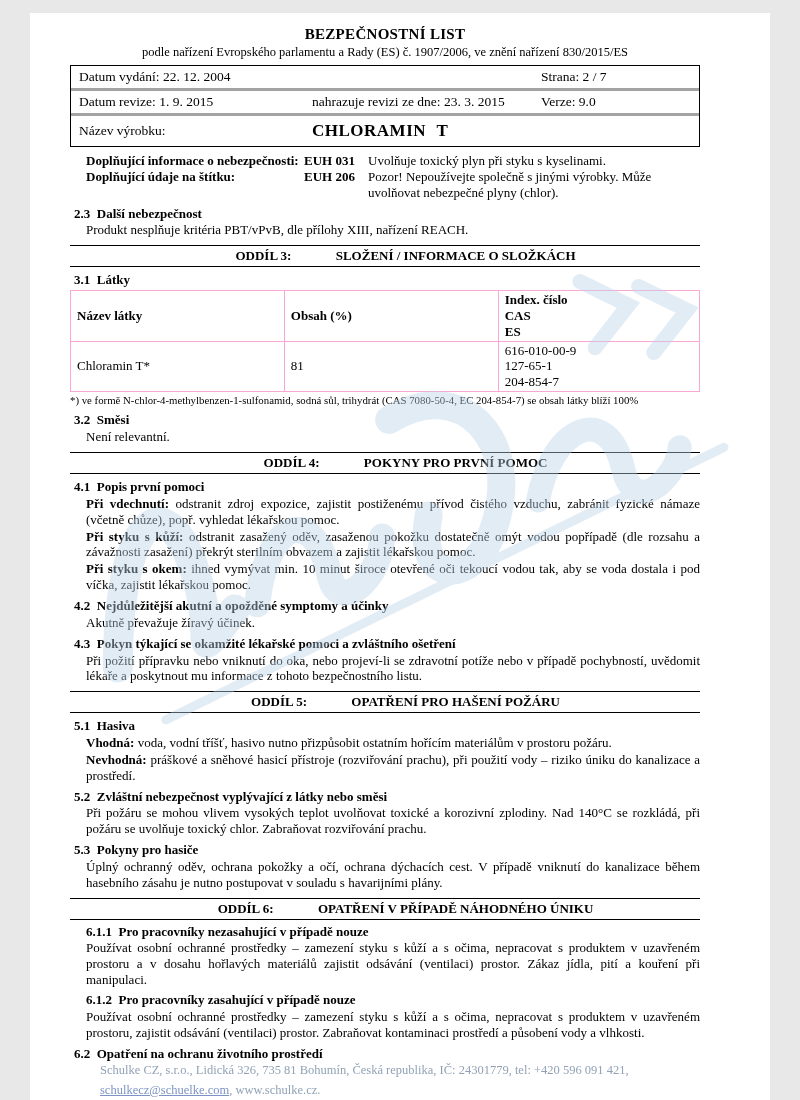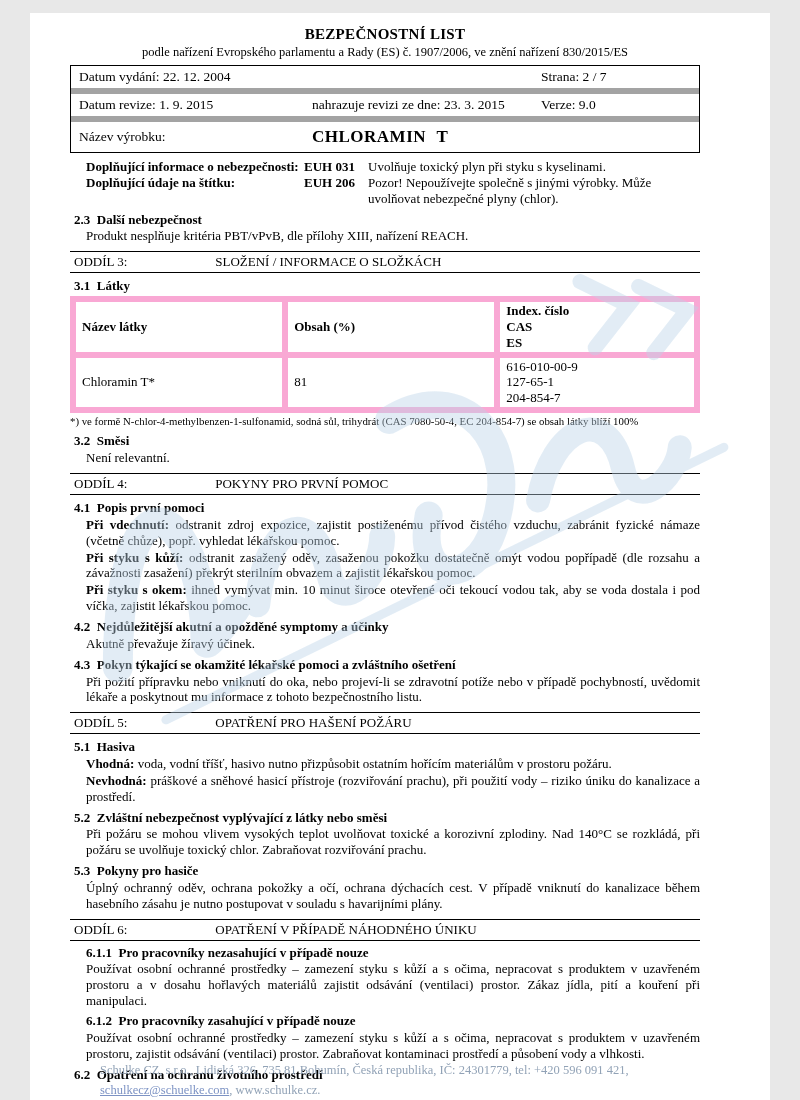--- a/index.html
+++ b/index.html
@@ -4,21 +4,21 @@
 <style>
   * { margin:0; padding:0; box-sizing:border-box; }
   html,body { background:#e8e8e8; }
   body { font-family:"Liberation Serif", serif; color:#000; }
   .page { position:relative; width:740px; height:1100px; margin:13px auto; background:#fff;
           padding:13px 70px 0 40px; overflow:hidden; }
   .doc-title { text-align:center; font-weight:bold; font-size:15px; letter-spacing:.3px; }
   .doc-subtitle { text-align:center; font-size:12.5px; margin:2px 0 5px; }
 
   .head-box { border:1.6px solid #000; font-size:13.5px; }
-  .hb-row { display:flex; align-items:baseline; padding:3px 8px; border-bottom:6px solid #a3a3a3; }
+  .hb-row { display:flex; align-items:baseline; padding:3px 8px; border-bottom:3px solid #a3a3a3; }
   .hb-row:last-child { border-bottom:none; align-items:center; min-height:30px; }
   .hb-left { width:233px; flex:none; }
   .hb-mid { flex:1; }
   .hb-right { width:150px; flex:none; }
   .product-name { font-weight:bold; font-size:17px; word-spacing:6px; letter-spacing:.5px; }
 
   .content { font-size:13px; line-height:1.22; }
   .euh-block { margin:6px 0 2px 16px; }
   .euh-row { display:flex; }
   .euh-label { width:218px; flex:none; font-weight:bold; }
@@ -26,25 +26,25 @@
   .euh-code { width:64px; flex:none; font-weight:bold; }
   .euh-text { flex:1; }
 
   .h2 { font-weight:bold; white-space:pre-wrap; margin:5px 0 1px 4px; }
   .h3 { font-weight:bold; white-space:pre-wrap; margin:4px 0 1px 16px; }
   .body { margin:0 0 1px 16px; text-align:justify; }
   .body .b { font-weight:bold; }
   .flush { margin-left:0; text-align:left; }
 
   .section-banner { border-top:1.6px solid #000; border-bottom:1.6px solid #000;
-                    font-weight:normal; padding:2px 4px; margin:7px 0 4px; }
+                    font-weight:bold; padding:2px 4px; margin:7px 0 4px;text-align:center; }
   .sec-num { display:inline-block; width:138px; }
 
   table.substance { width:100%; border-collapse:collapse; margin-top:2px; font-size:13px; }
-  .substance th, .substance td { border:6px solid #f9a8d4; padding:1px 6px; }
+  .substance th, .substance td { border:1px solid #f9a8d4; padding:1px 6px; }
   .substance th { font-weight:bold; }
   .substance .c { text-align:left; vertical-align:middle; }
   .substance .l { text-align:left; vertical-align:top; }
   .footnote { font-size:10.8px; margin:2px 0 2px 0; }
 
   .footer { position:absolute; left:70px; right:70px; bottom:13px;
             color:#91a2b6; font-size:12.5px; line-height:1.55; }
   .footer a { color:#7d93c4; text-decoration:underline; cursor:pointer; }
 
   .watermark { position:absolute; left:35px; top:250px; width:730px; height:490px;

